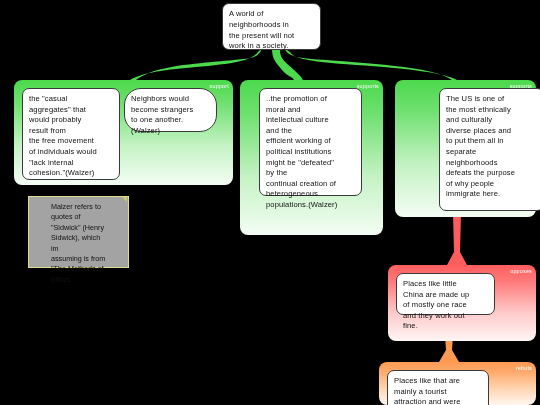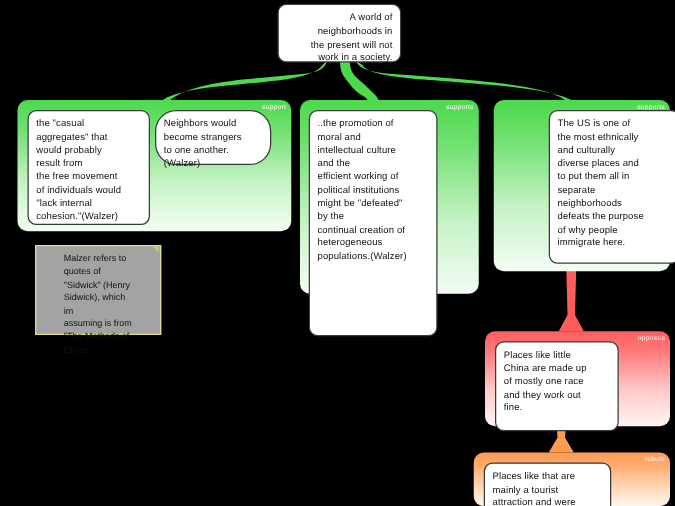--- a/index.html
+++ b/index.html
@@ -24,21 +24,21 @@
     box-sizing:border-box;
     color:#111;
     font-size:7.6px;
     line-height:10.6px;
     padding:5px 6px 4px 6px;
     white-space:pre-line;
     letter-spacing:.1px;
   }
   .card.root{
     left:222px;top:3px;width:99px;height:47px;
-    font-size:7.6px;line-height:10.8px;text-align:right;
+    font-size:7.6px;line-height:10.8px;
   }
 
   
   .panel{
     position:absolute;
     border-radius:8px;
     box-sizing:border-box;
   }
   .panel.green{
     background:linear-gradient(to bottom,#4cd94c 0%,#6fe06f 22%,#c4f2c4 62%,#f4fdf4 100%);
@@ -62,23 +62,23 @@
   
   #panel-a{left:14px;top:80px;width:219px;height:105px;}
   #panel-b{left:240px;top:80px;width:143px;height:155px;}
   #panel-c{left:395px;top:80px;width:141px;height:137px;}
   #panel-d{left:388px;top:265px;width:148px;height:76px;}
   #panel-e{left:379px;top:362px;width:157px;height:43px;}
 
   
   #card-a1{left:22px;top:88px;width:98px;height:92px;}
   #card-a2{left:124px;top:88px;width:93px;height:44px;border-radius:17px;}
-  #card-b1{left:247px;top:88px;width:103px;height:181px;}
+  #card-b1{left:259px;top:88px;width:103px;height:108px;}
   #card-c1{left:403px;top:88px;width:105px;height:123px;margin-left:36px;}
-  #card-d1{left:396px;top:273px;width:99px;height:72px;}
+  #card-d1{left:396px;top:273px;width:99px;height:42px;}
   #card-e1{left:387px;top:370px;width:102px;height:45px;}
 
   
   .note{
     position:absolute;
     left:28px;top:196px;width:101px;height:72px;
     background:#a3a3a3;
     border:1px solid #e2dd86;
     box-sizing:border-box;
     font-size:7.2px;

